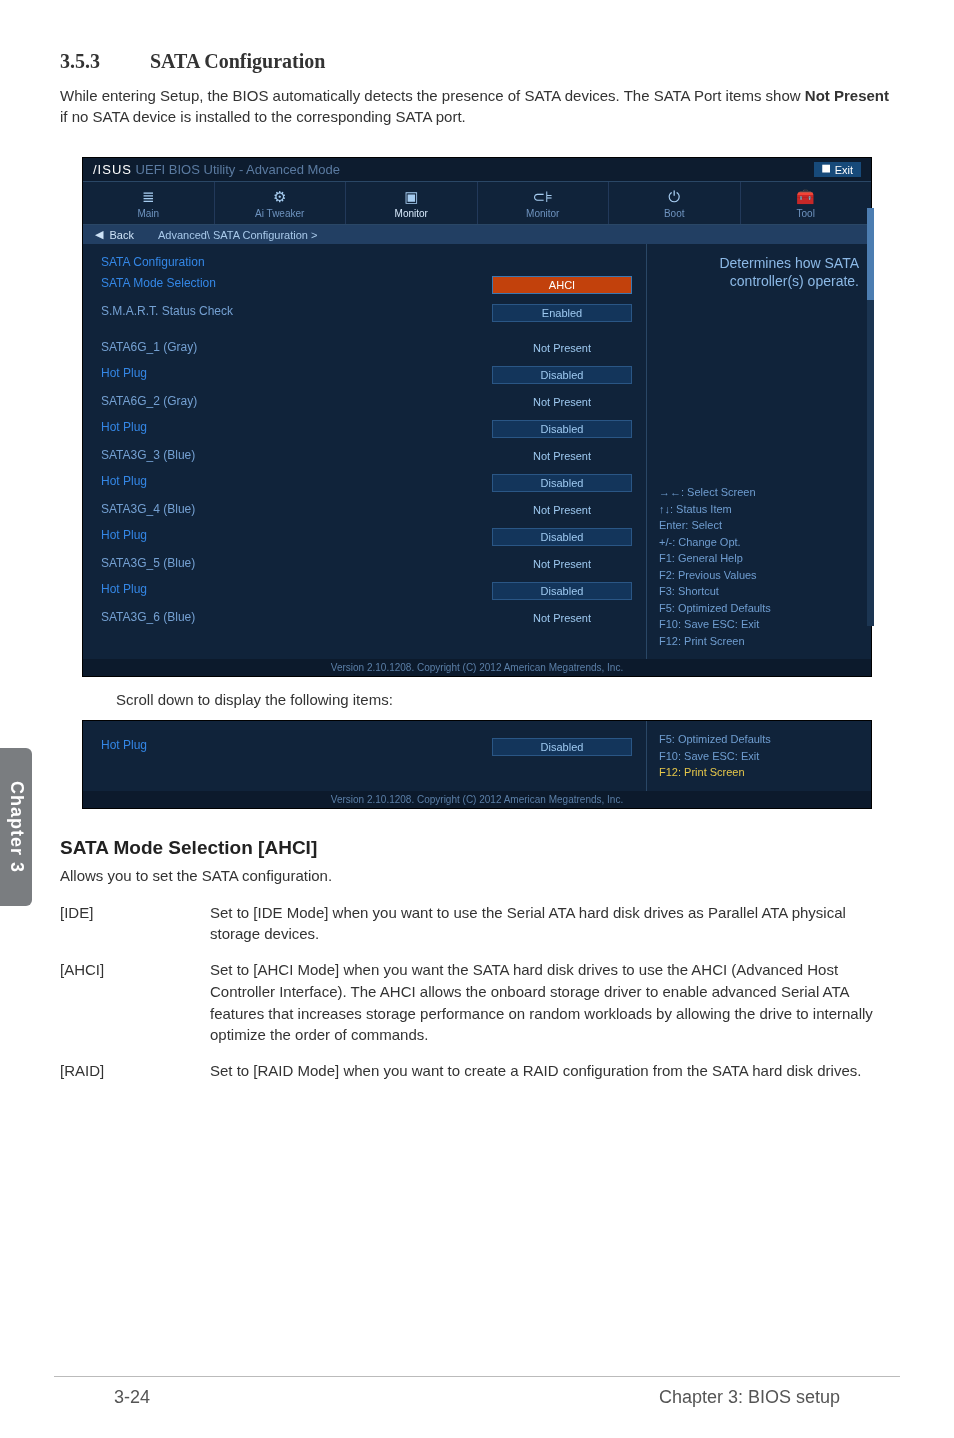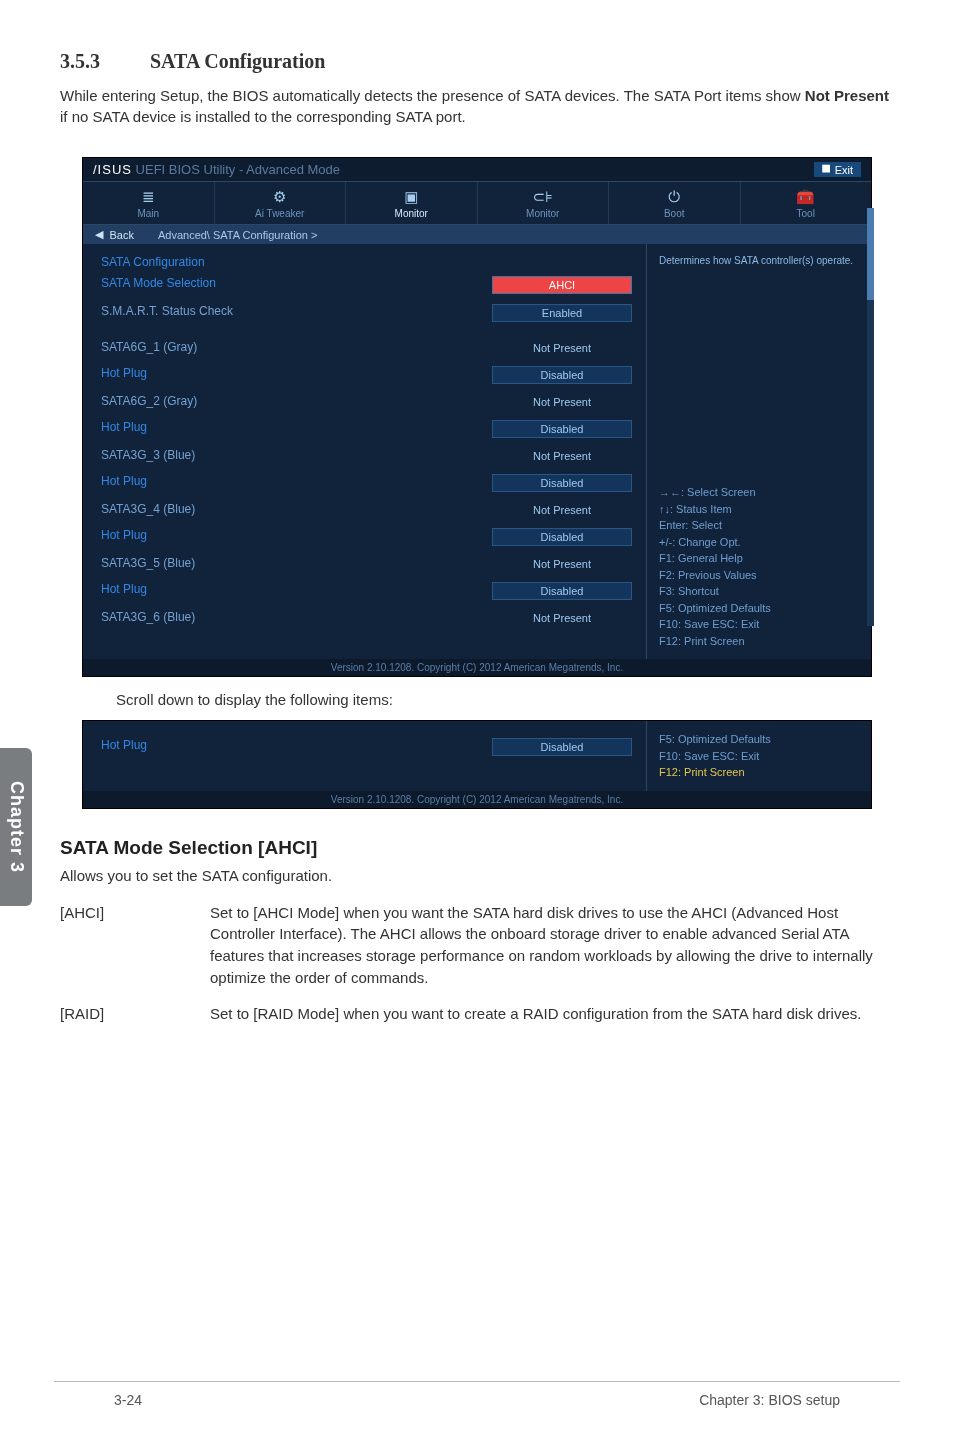--- a/index.html
+++ b/index.html
@@ -62,36 +62,36 @@
     background:#223f63; padding:3px 12px; color:#cde2f6; font-size:11px;
     display:flex; align-items:center; gap:6px;
   }
   .back-arrow { font-size:11px; }
   .bios-body { display:flex; }
   .bios-left { flex:1; padding:6px 14px 14px 18px; }
   .bios-right {
     width: 225px; border-left:1px solid #2a4766; padding:10px 12px;
     position:relative;
   }
-  .help-desc { color:#8cb9e6; font-size:10px; line-height:1.3; min-height:230px; }
+  .help-desc { color:#8cb9e6; font-size:14px; line-height:1.3; min-height:230px;text-align:right; }
   .nav-keys { font-size:11px; line-height:1.5; }
   .nav-keys .yellow { color:#e6c74a; }
   .nav-keys .row { display:block; color:#6f9dd0; }
   .opt-row {
     display:flex; align-items:flex-start; padding:5px 0;
   }
   .opt-label { flex:1; color:#74a0d2; }
   .opt-label.blue { color:#3487e6; }
   .opt-val {
     width:140px; text-align:center; padding:2px 0;
     background:#13355b; border:1px solid #2a5685; color:#9ec9f0;
     font-size:11px;
   }
   .opt-val.plain { background:transparent; border:none; }
-  .opt-val.hl { background:#ef4444; color:#fff; border-color:#3b77b1;margin-left:44px;}
+  .opt-val.hl { background:#c2410c; color:#fff; border-color:#3b77b1;margin-left:44px;}
   .group-title { color:#3487e6; padding:5px 0 2px 0; font-size:12px; }
   .scroll-track {
     position:absolute; right:-3px; top:50px; bottom:50px; width:7px;
     background:#1b3552;
   }
   .scroll-thumb { position:absolute; left:0; right:0; background:#4c7db1; }
   .bios-footer {
     background:#0c1a2c; color:#5b7fa7; text-align:center;
     font-size:10px; padding:3px 0;
   }
@@ -119,21 +119,21 @@
   .side-tab {
     position:absolute; left:0; top:748px; width:32px; height:158px;
     background:#7a7d80; border-radius:0 6px 6px 0;
     color:#fff; font-weight:bold; font-size:18px; letter-spacing:1px;
     display:flex; align-items:center; justify-content:center;
     writing-mode: vertical-rl; 
   }
   .page-footer {
     position:absolute; left:0; right:0; bottom:30px;
     display:flex; justify-content:space-between;
-    padding:0 60px; font-size:14px; color:#555;
+    padding:0 60px; font-size:18px; color:#555;
     border-top:1px solid #bbb; padding-top:10px;
     margin:0 54px;
   }
 </style>
 </head>
 <body>
 
 <div class="side-tab">Chapter 3</div>
 
 <div class="page-content">
@@ -273,20 +273,24 @@
         </div>
     </div>
     <div class="bios-footer">Version 2.10.1208. Copyright (C) 2012 American Megatrends, Inc.</div>
   </div>
 
   <h2 class="sub-head">SATA Mode Selection [AHCI]</h2>
   <p class="sub-desc">Allows you to set the SATA configuration.</p>
 
   <div class="opts-table" id="opts-table">
       <div class="opts-row">
+        <div class="opts-key">[IDE]</div>
+        <div class="opts-desc">Set to [IDE Mode] when you want to use the Serial ATA hard disk drives as Parallel ATA physical storage devices.</div>
+      </div>
+      <div class="opts-row">
         <div class="opts-key">[AHCI]</div>
         <div class="opts-desc">Set to [AHCI Mode] when you want the SATA hard disk drives to use the AHCI (Advanced Host Controller Interface). The AHCI allows the onboard storage driver to enable advanced Serial ATA features that increases storage performance on random workloads by allowing the drive to internally optimize the order of commands.</div>
       </div>
       <div class="opts-row">
         <div class="opts-key">[RAID]</div>
         <div class="opts-desc">Set to [RAID Mode] when you want to create a RAID configuration from the SATA hard disk drives.</div>
       </div>
     </div>
 
 </div>

